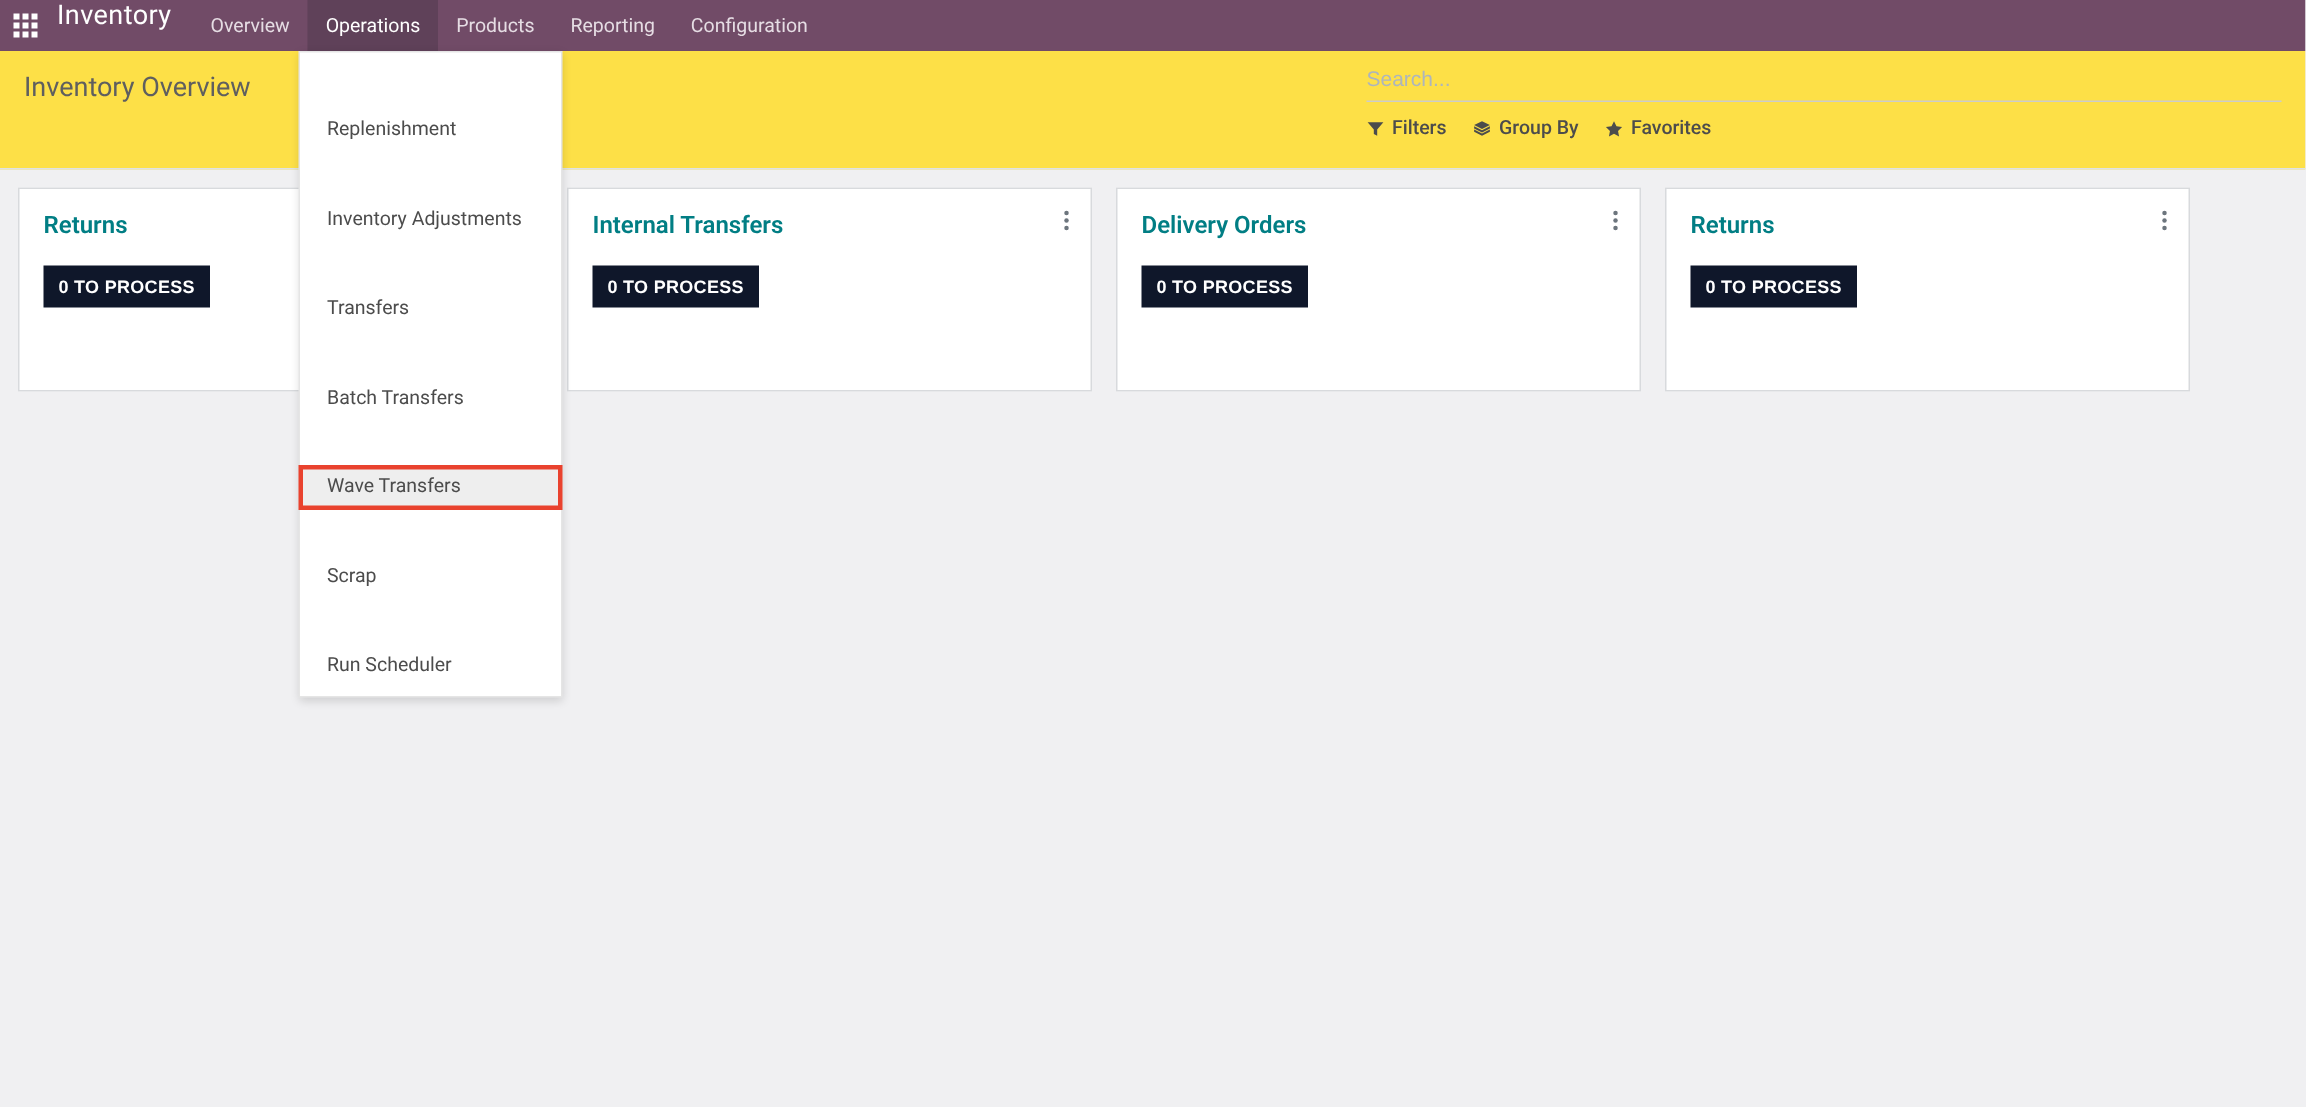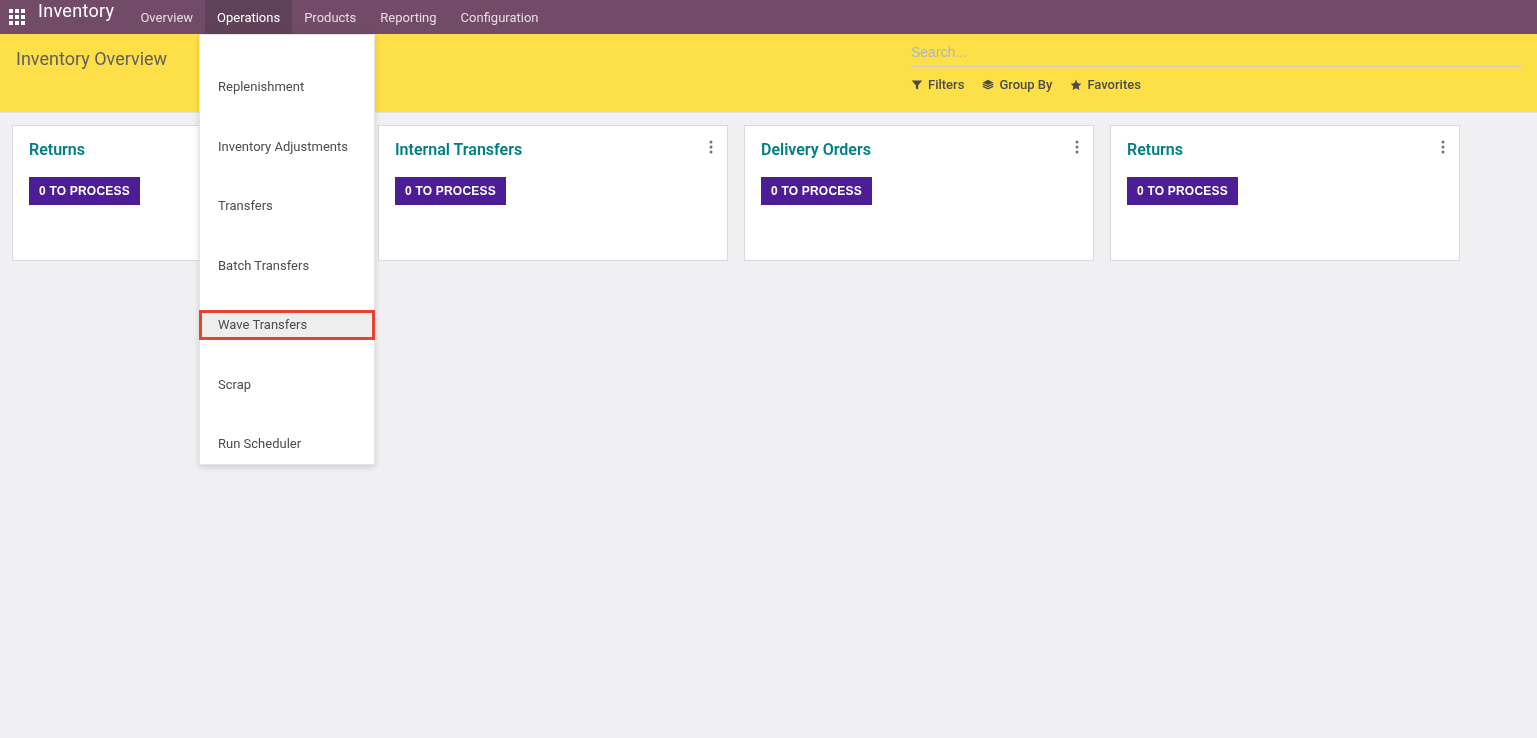--- a/index.html
+++ b/index.html
@@ -163,21 +163,21 @@
       position: relative;
       padding: 14px 16px;
     }
     .card-title {
       font-size: 16px;
       font-weight: 600;
       color: #017e84;
       margin-bottom: 18px;
     }
     .process-btn {
-      background: #4c1d95;
+      background: #0f172a;
       color: #fff;
       border: none;
       font-size: 12px;
       font-weight: 600;
       padding: 7px 10px;
       cursor: pointer;
       letter-spacing: 0.2px;
     }
     .card-menu {
       position: absolute;

